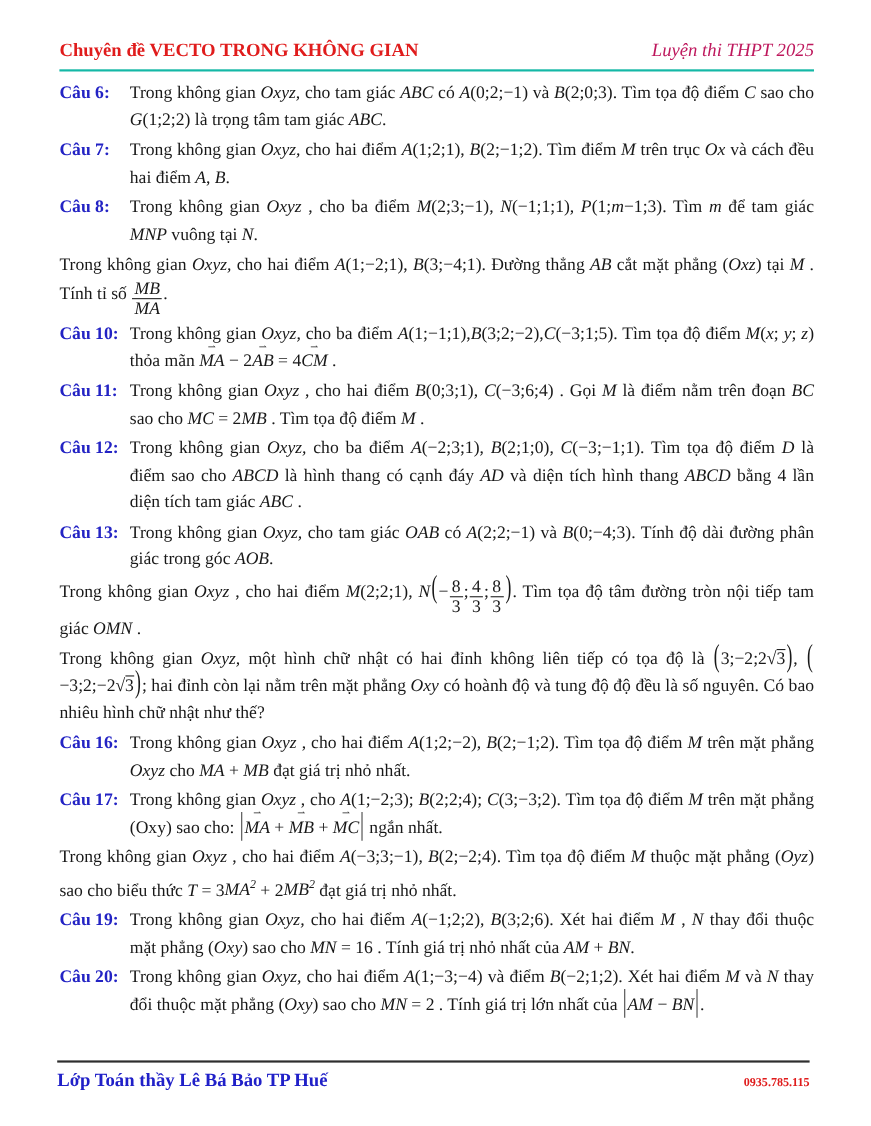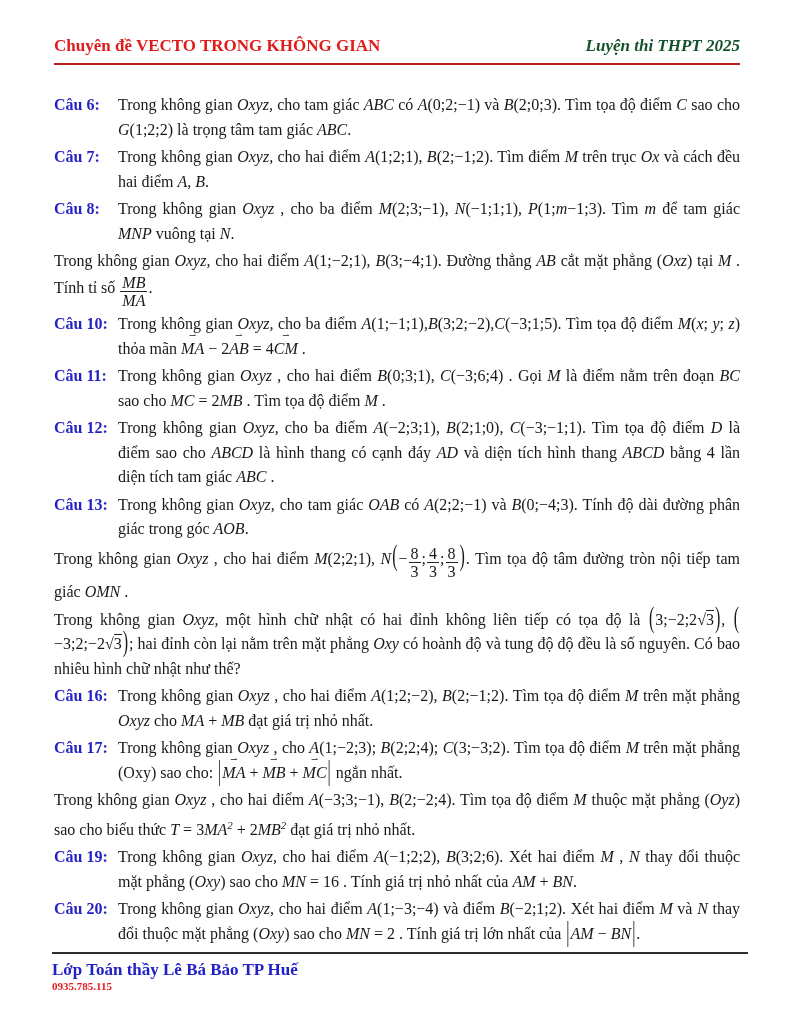--- a/index.html
+++ b/index.html
@@ -5,49 +5,49 @@
   html,body{margin:0;padding:0;background:#ffffff;}
   body{
     width:792px;height:1024px;overflow:hidden;
     font-family:"Liberation Serif","DejaVu Serif",serif;
     color:#181818;
   }
   .page{position:relative;box-sizing:border-box;width:792px;height:1024px;padding:36px 52px 0 54px;}
 
   
   .hdr{display:flex;justify-content:space-between;align-items:baseline;
-       border-bottom:2px solid #b91c1c;padding-bottom:7px;}
+       border-bottom:2px solid #14b8a6;padding-bottom:7px;}
   .hdr-left{color:#e01c1c;font-weight:bold;font-size:17px;}
-  .hdr-right{color:#14532d;font-weight:bold;font-style:italic;font-size:17px;}
+  .hdr-right{color:#be185d;font-weight:normal;font-style:italic;font-size:17px;}
 
   
-  .questions{margin-top:28px;}
+  .questions{margin-top:8px;}
   .q{display:flex;margin-bottom:3px;}
   .q-label{flex:0 0 64px;color:#2323c4;font-weight:bold;font-size:16px;line-height:24.5px;}
   .q-body{flex:1;text-align:justify;font-size:16px;line-height:24.5px;}
   .section-hdr{color:#e01c1c;font-weight:bold;font-size:16.5px;margin:5px 0 4px;}
 
   
   .mi{font-style:italic;}
   .vec{position:relative;display:inline-block;font-style:italic;}
   .vec .arr{position:absolute;left:50%;transform:translateX(-50%);top:-0.62em;
             font-size:0.55em;font-style:normal;line-height:1;}
   .frac{display:inline-block;vertical-align:-0.85em;text-align:center;line-height:1.08;margin:0 1px;}
   .frac .fn{display:block;padding:0 2px;}
   .frac .fd{display:block;border-top:1px solid #222;padding:0 2px;}
   .frac.it{font-style:italic;}
   .sqrt{white-space:nowrap;}
   .sqrt .rad{border-top:1px solid #222;}
   .big{display:inline-block;transform:scaleY(1.8);transform-origin:center 60%;padding:0 1px;}
   sup{font-size:0.68em;}
 
   
-  .ftr{position:absolute;left:52px;right:44px;bottom:32px;
+  .ftr{position:absolute;left:52px;right:56px;bottom:32px;
        border-top:2px solid #2e2e2e;padding-top:6px;
-       display:flex;justify-content:space-between;align-items:baseline;flex-direction:column;}
+       display:flex;justify-content:space-between;align-items:baseline;}
   .ftr-left{color:#2020c8;font-weight:bold;font-size:17px;}
   .ftr-right{color:#e01c1c;font-weight:bold;font-size:11px;}
 </style>
 </head>
 <body>
 
 <div class="page">
   <div class="hdr">
     <span class="hdr-left">Chuyên đề VECTO TRONG KHÔNG GIAN</span>
     <span class="hdr-right">Luyện thi THPT 2025</span>

